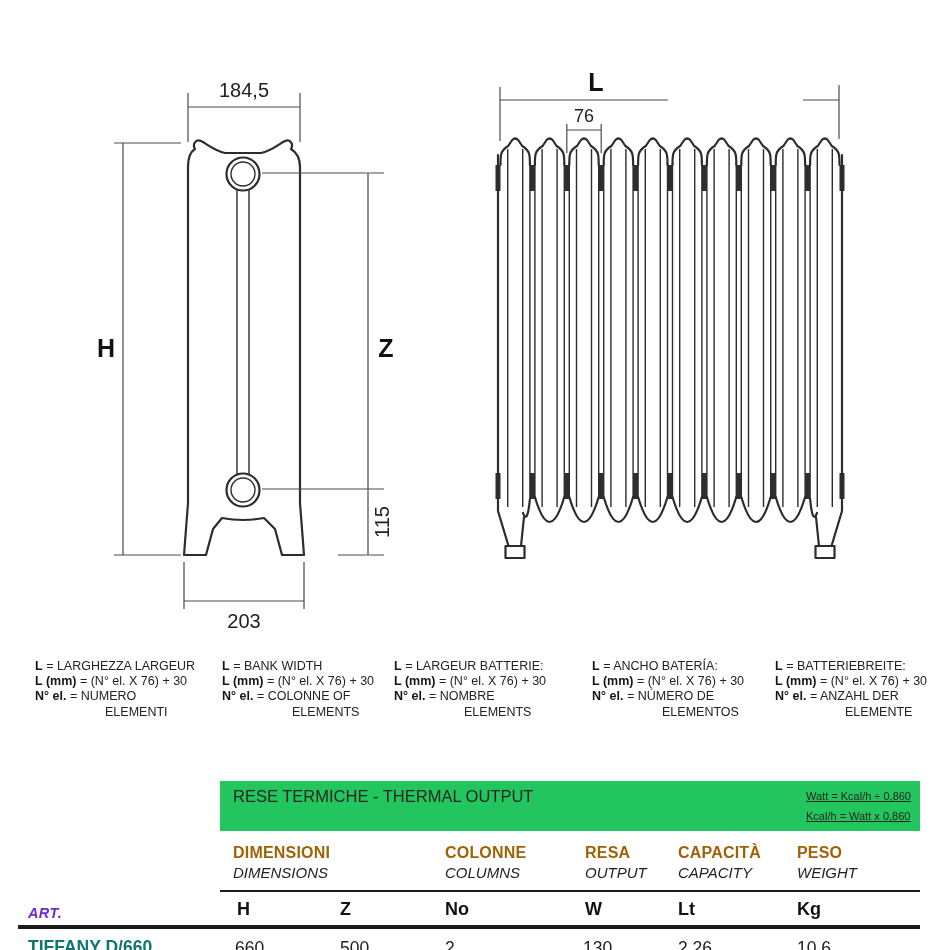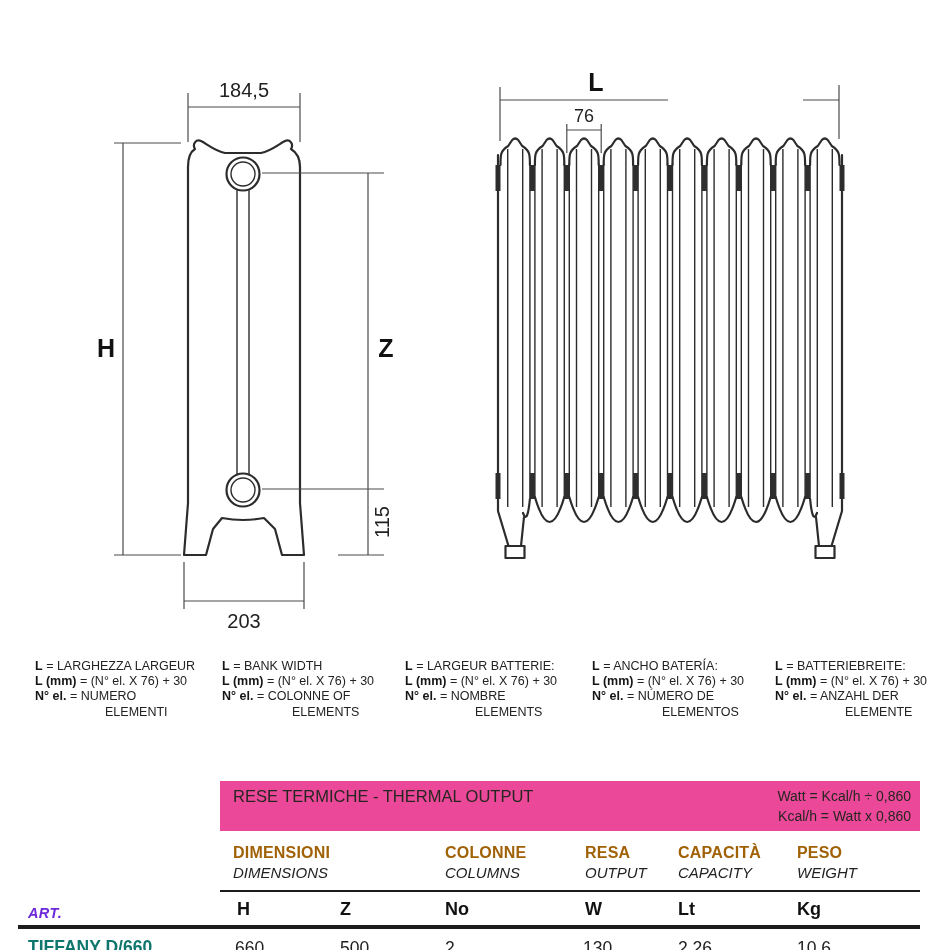--- a/index.html
+++ b/index.html
@@ -12,26 +12,26 @@
   .dim{stroke:#4a4a4a;stroke-width:1.2;fill:none;}
   .nipple{fill:#2e2e2e;stroke:none;}
   text.dimnum{font-size:20px;fill:#222;font-family:"Liberation Sans",sans-serif;}
   text.dimnum-s{font-size:18px;fill:#222;font-family:"Liberation Sans",sans-serif;}
   text.dimletter{font-size:25px;font-weight:bold;fill:#111;font-family:"Liberation Sans",sans-serif;}
 
   .legend{position:absolute;top:618px;left:0;width:950px;height:80px;}
   .legend-col{position:absolute;top:0;width:184px;font-size:12.5px;line-height:15.2px;color:#222;}
   .legend-col b{font-weight:bold;color:#161616;}
   .lg-wrap{padding-left:70px;}
-  .lc0{left:35px}.lc1{left:222px}.lc2{left:405px}.lc3{left:592px}.lc4{left:775px}
+  .lc0{left:35px}.lc1{left:222px}.lc2{left:394px}.lc3{left:592px}.lc4{left:775px}
 
   .band{position:absolute;left:220px;top:740px;width:700px;height:50px;}
   .band-left{position:absolute;left:13px;top:5px;font-size:16.5px;line-height:20px;color:#262620;}
   .band-left .bold{font-weight:bold;}
-  .band-right{position:absolute;right:9px;top:5px;text-align:right;font-size:14px;line-height:20px;color:#262620;}
+  .band-right{position:absolute;right:9px;top:5px;font-size:11px;line-height:20px;color:#262620;text-decoration:underline;}
 
   .ghead{position:absolute;top:803px;}
   .gh1{font-weight:bold;font-size:16px;letter-spacing:.2px;color:#a16207;}
   .gh2{font-style:italic;font-size:15px;margin-top:2px;color:#222;}
   .g0{left:233px}.g1{left:445px}.g2{left:585px}.g3{left:678px}.g4{left:797px}
 
   .rule-thin{position:absolute;left:220px;top:849px;width:700px;height:2px;background:#1c1c1c;}
   .rule-thick{position:absolute;left:18px;top:884px;width:902px;height:3.5px;background:#1c1c1c;}
 
   .art-label{position:absolute;left:28px;top:864px;font-weight:bold;font-size:14.5px;letter-spacing:.4px;color:#6d28d9;font-style:italic;}
@@ -224,21 +224,21 @@
       <div class="lg-wrap">ELEMENTOS</div>
     </div>
     <div class="legend-col lc4">
       <div><b>L</b> <span>= BATTERIEBREITE:</span></div>
       <div><b>L (mm)</b> <span>= (N° el. X 76) + 30</span></div>
       <div><b>N° el.</b> <span>= ANZAHL DER</span></div>
       <div class="lg-wrap">ELEMENTE</div>
     </div>
   </div>
 
-  <div class="band" id="band" style="background: #ec4899;">
+  <div class="band" id="band" style="background: #22c55e;">
     <div class="band-left">
       <div>RESE TERMICHE - THERMAL OUTPUT</div>
     </div>
     <div class="band-right">
       <div>Watt = Kcal/h ÷ 0,860</div>
       <div>Kcal/h = Watt x 0,860</div>
     </div>
   </div>
 
   <div class="ghead g0">

